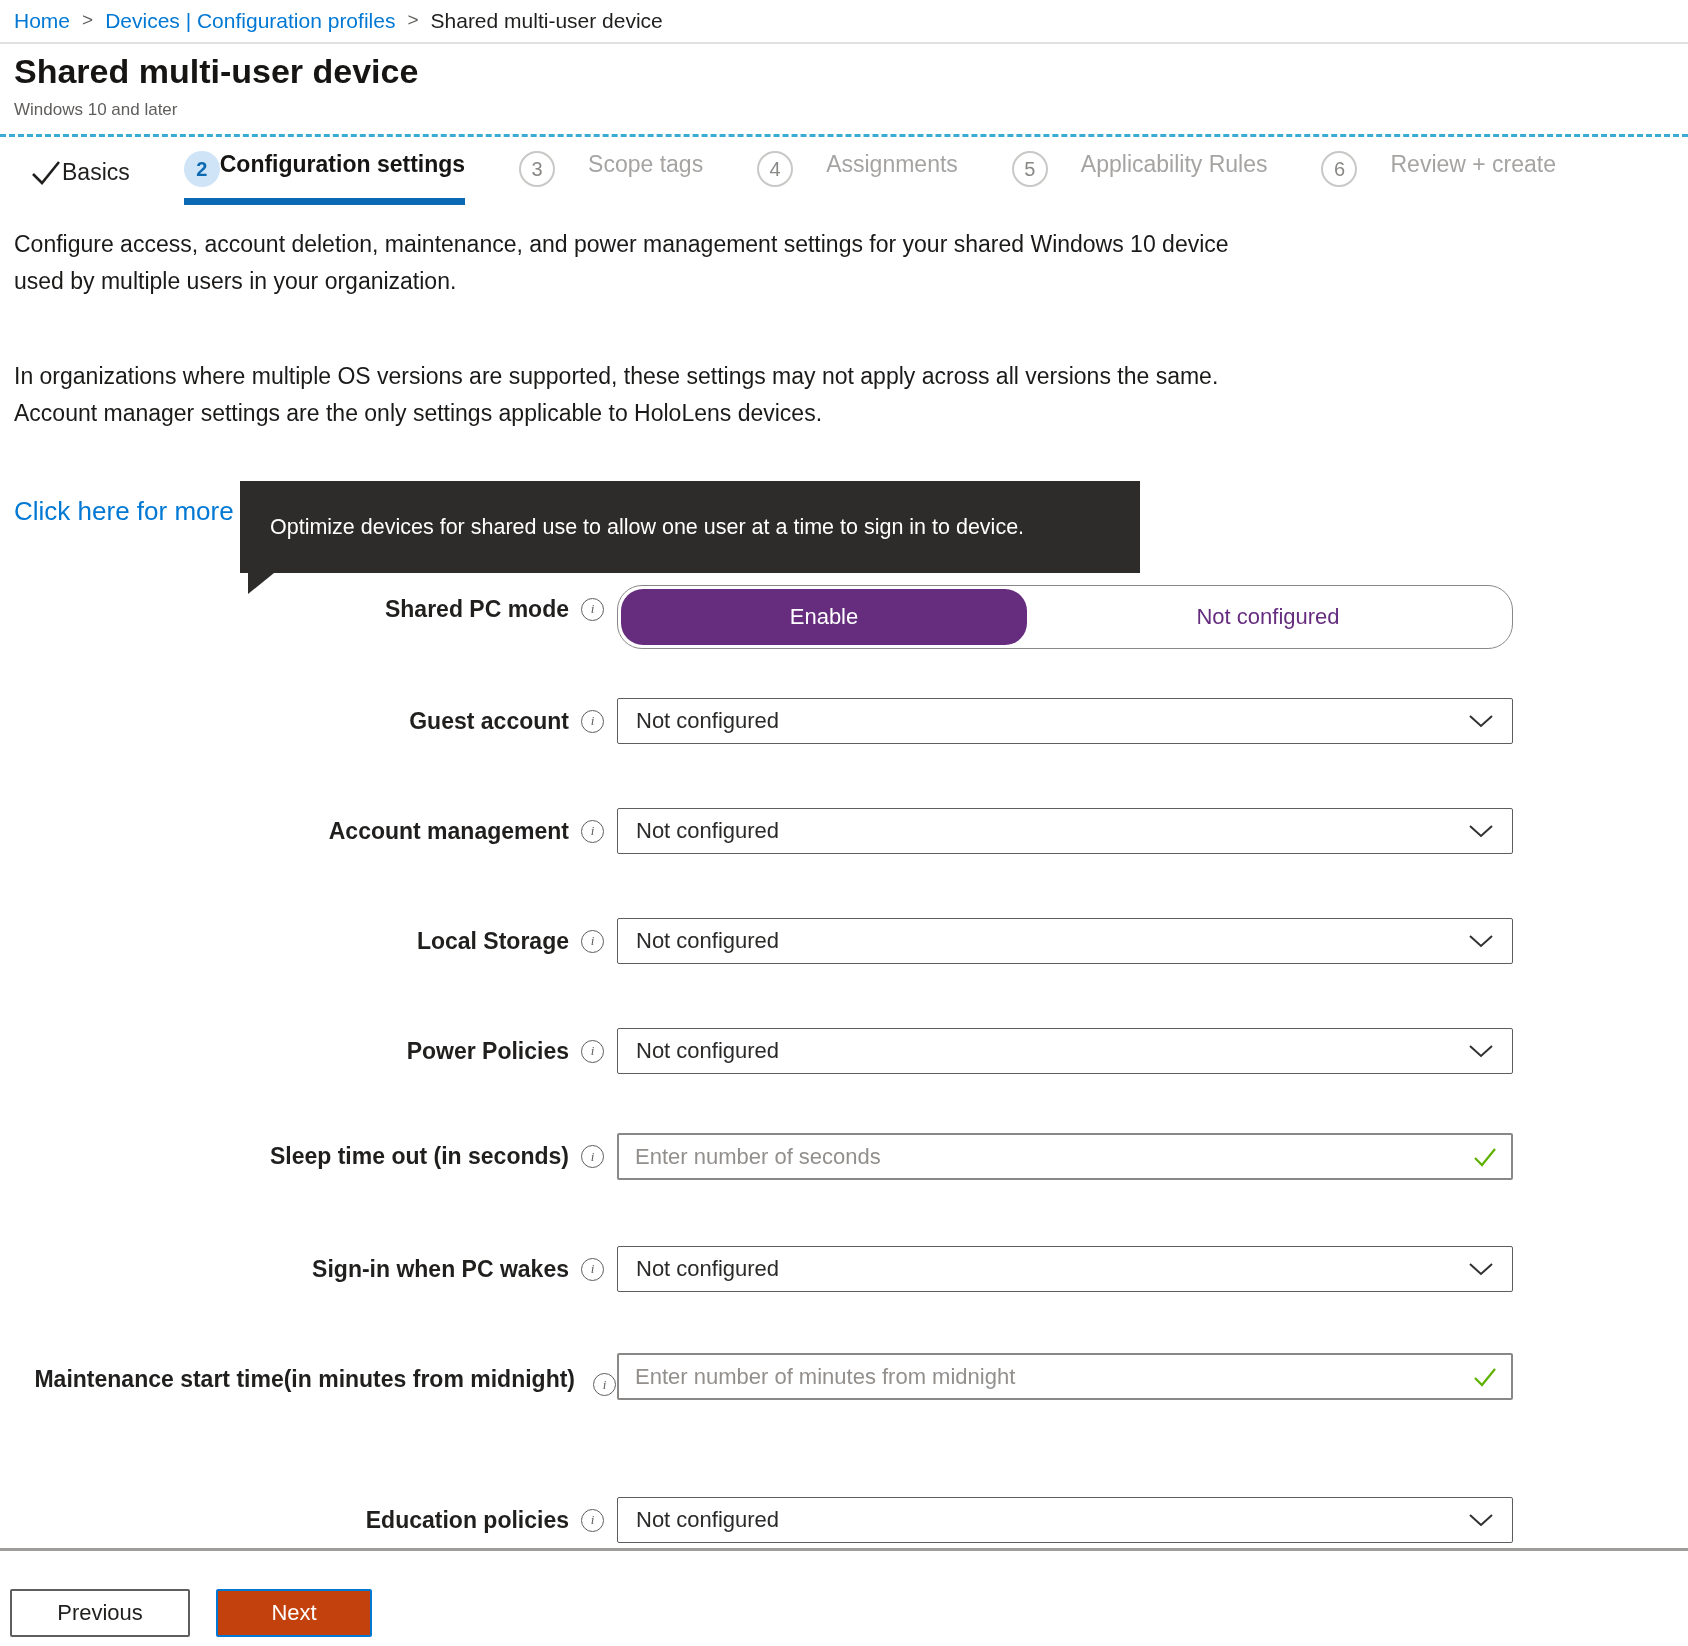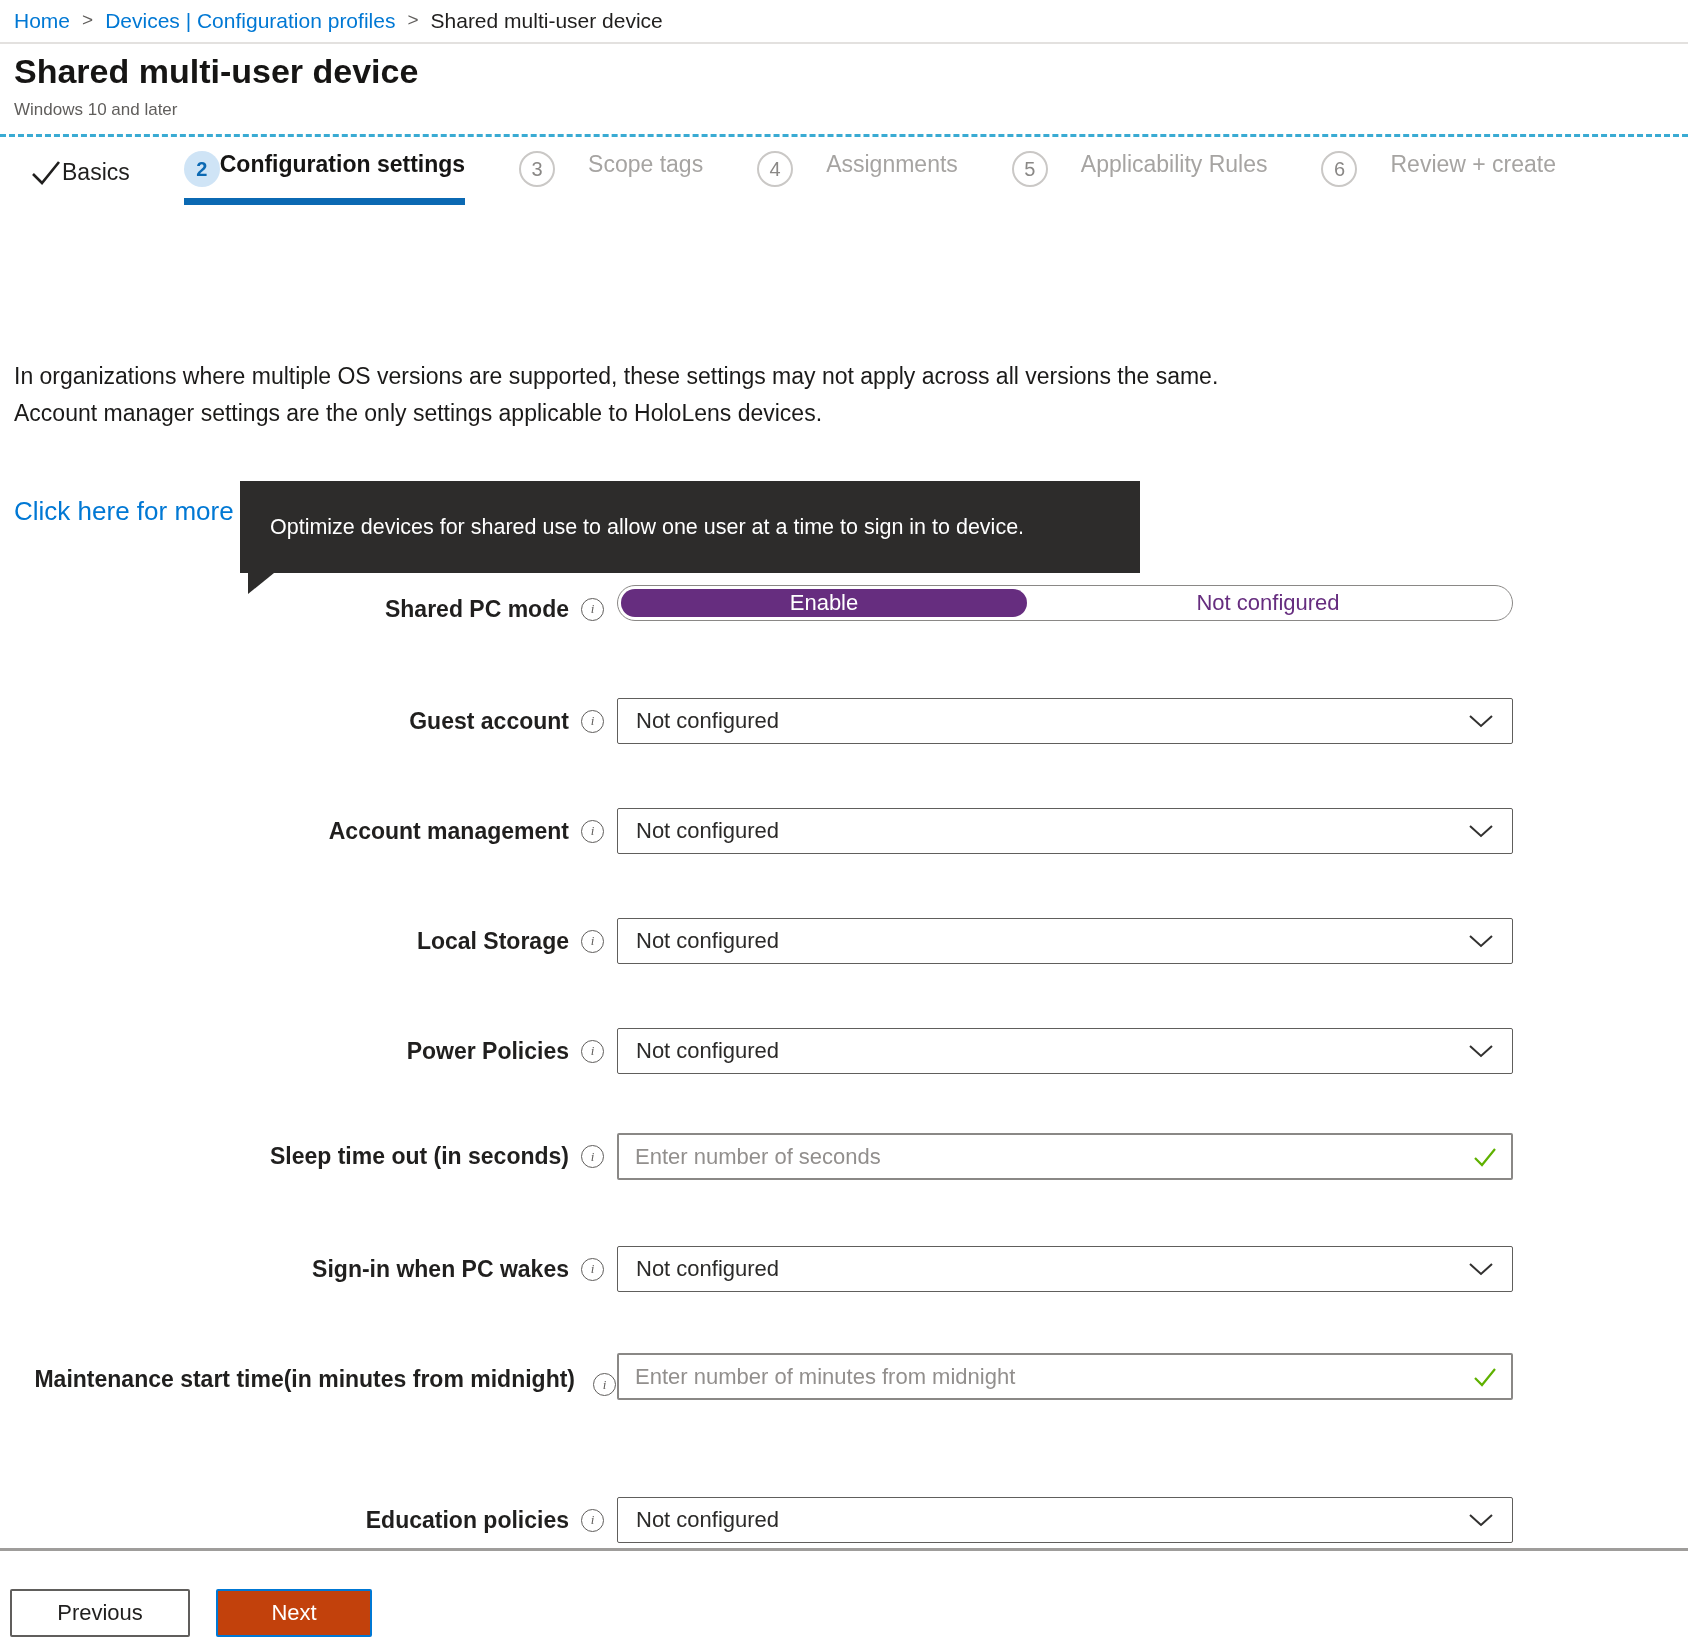--- a/index.html
+++ b/index.html
@@ -41,21 +41,21 @@
     border-top:21px solid #2d2c2b;border-right:26px solid transparent;}
   
   .row-label{position:absolute;left:14px;width:590px;display:flex;align-items:center;
     font-size:23px;font-weight:600;color:#201f1e;justify-content:flex-end;}
   .row-label.wrap{width:602px;align-items:flex-start;flex-wrap:wrap;line-height:32px;}
   .info-icon{display:inline-flex;align-items:center;justify-content:center;width:21px;height:21px;
     border:1px solid #605e5c;border-radius:50%;font-size:13px;font-weight:400;color:#605e5c;
     margin-left:12px;flex:0 0 auto;font-family:"Liberation Serif","DejaVu Serif",serif;font-style:italic;}
   .control{position:absolute;left:617px;width:896px;box-sizing:border-box;background:#fff;}
   
-  .toggle{height:36px;border:1px solid #8a8886;border-radius:25px;position:relative;}
+  .toggle{height:64px;border:1px solid #8a8886;border-radius:25px;position:relative;}
   .toggle-on{position:absolute;left:3px;top:3px;bottom:3px;width:406px;background:#662d7f;border-radius:22px;
     display:flex;align-items:center;justify-content:center;color:#fff;font-size:22px;cursor:pointer;}
   .toggle-off{position:absolute;left:409px;top:3px;bottom:3px;right:3px;display:flex;align-items:center;
     justify-content:center;color:#662d7f;font-size:22px;cursor:pointer;}
   
   .dropdown{height:46px;border:1.5px solid #605e5c;border-radius:2px;display:flex;align-items:center;
     padding:0 18px;font-size:22px;color:#2b2a29;cursor:pointer;}
   .dropdown .chev{margin-left:auto;display:flex;align-items:center;}
   
   .textwrap{height:47px;border:2px solid #8a8886;border-radius:2px;display:flex;align-items:center;padding:0 14px 0 0;}
@@ -120,20 +120,22 @@
     <div class="tab upcoming">
       <span class="tab-num">5</span>
       <span class="tab-label">Applicability Rules</span>
     </div>
     <div class="tab upcoming">
       <span class="tab-num">6</span>
       <span class="tab-label">Review + create</span>
     </div>
   </div>
 
+  <div class="intro-p p1">Configure access, account deletion, maintenance, and power management settings for your shared Windows 10 device
+used by multiple users in your organization.</div>
   <div class="intro-p p2">In organizations where multiple OS versions are supported, these settings may not apply across all versions the same.
 Account manager settings are the only settings applicable to HoloLens devices.</div>
   <div class="more-link">Click here for more</div>
 
   <div class="tooltip">
     <span>Optimize devices for shared use to allow one user at a time to sign in to device.</span>
   </div>
 
   <div class="row-label r0l">
     <span>Shared PC mode</span>

